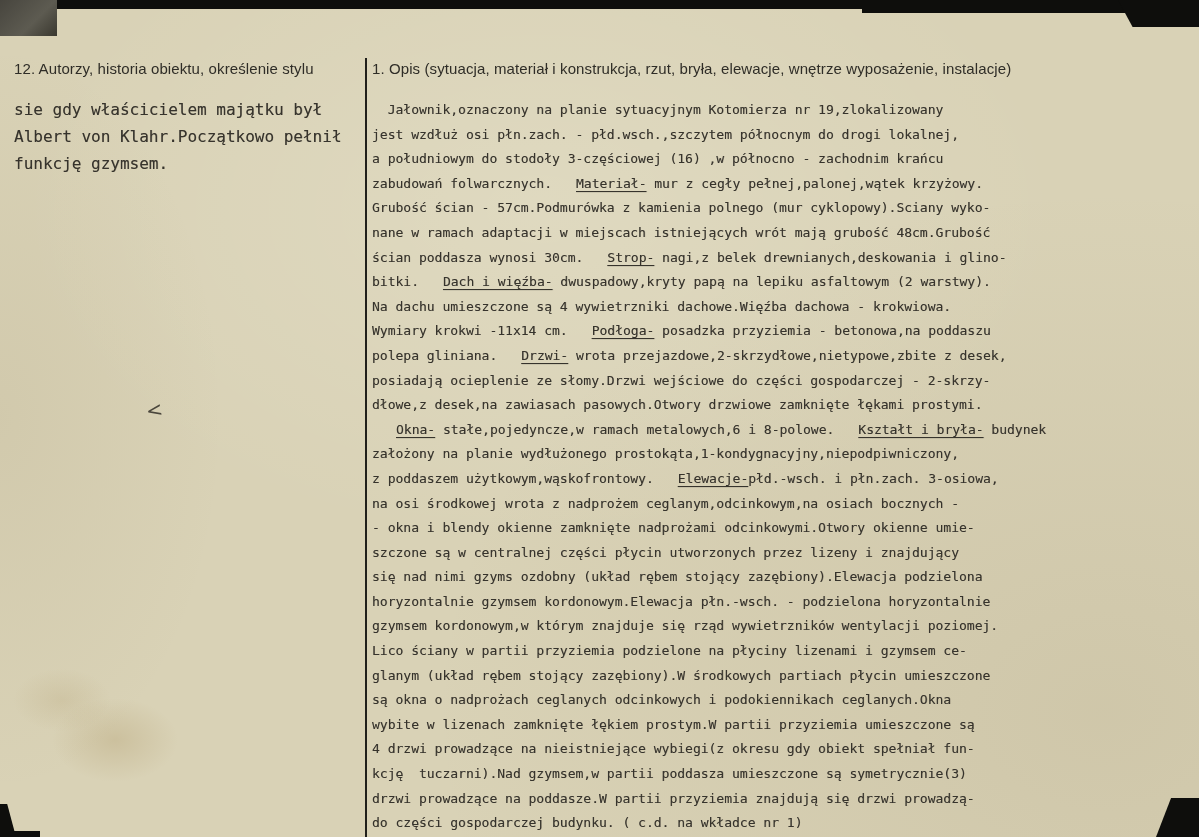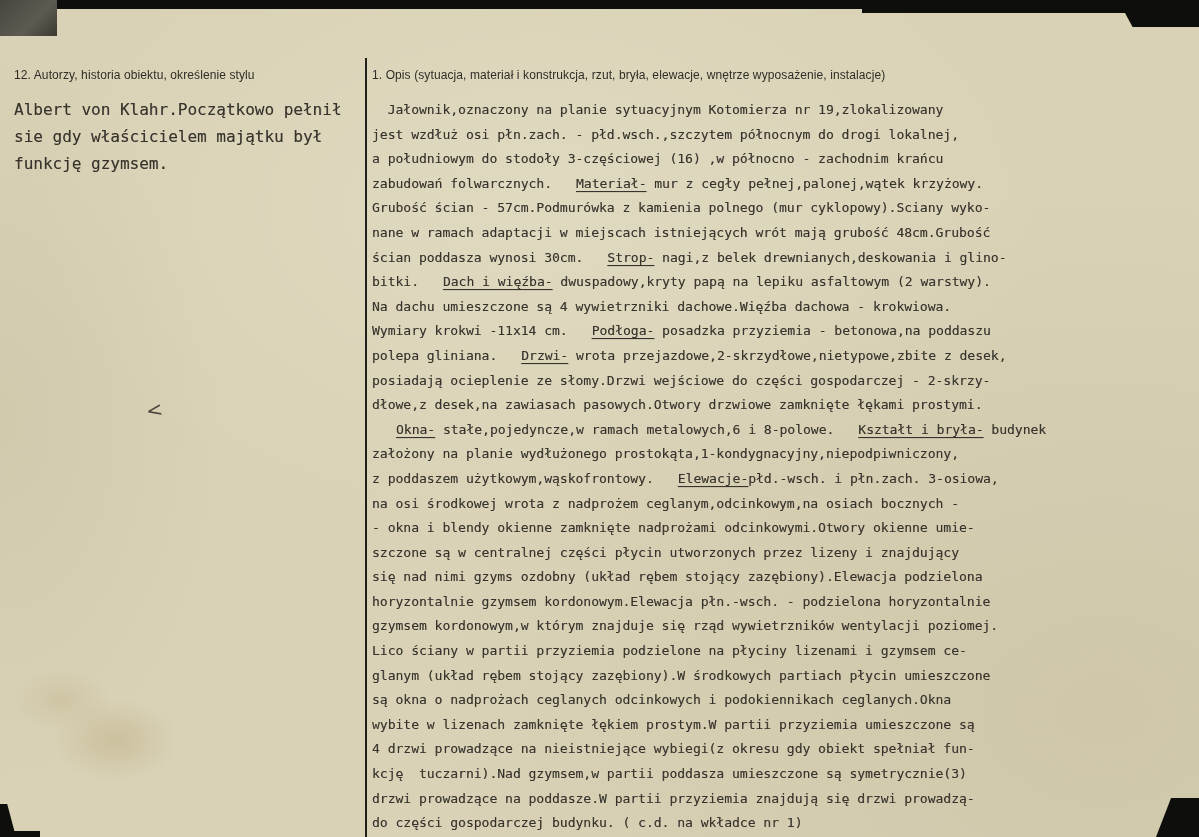--- a/index.html
+++ b/index.html
@@ -18,23 +18,23 @@
   .edge{position:absolute;background:#0e0e0c;}
   .edge-top{left:0;top:0;width:1199px;height:9px;}
   .edge-top-right-thick{left:862px;top:0;width:337px;height:13px;}
   .corner-tl{left:0;top:0;width:57px;height:36px;background:linear-gradient(135deg,#47453e,#5d5b51 60%,#3a382f);}
   .corner-tr{left:1118px;top:0;width:81px;height:27px;background:#0e0e0c;clip-path:polygon(0 0,100% 0,100% 100%,18% 100%);}
   .corner-bl{left:0;top:804px;width:16px;height:33px;background:#0e0e0c;clip-path:polygon(0 0,45% 0,100% 100%,0 100%);}
   .corner-bl2{left:0;top:831px;width:40px;height:6px;background:#0e0e0c;}
   .corner-br{left:1156px;top:798px;width:43px;height:39px;background:#0e0e0c;clip-path:polygon(35% 0,100% 0,100% 100%,0 100%);}
   .divider{position:absolute;left:365px;top:58px;width:2px;height:779px;background:#21201b;}
   .form-header{
-    position:absolute;top:68px;
+    position:absolute;top:60px;
     font-family:"Liberation Sans", sans-serif;
-    font-size:12px;letter-spacing:.1px;color:#2f2d27;white-space:pre;
+    font-size:15px;letter-spacing:.1px;color:#2f2d27;white-space:pre;
   }
   #hdr-left{left:14px;}
   #hdr-right{left:372px;}
   .tlines{position:absolute;white-space:pre;}
   #left-lines{left:14px;top:96px;width:348px;font-size:16px;line-height:27px;}
   #right-lines{left:372px;top:98px;width:820px;font-size:13px;line-height:24.6px;}
   .tline{white-space:pre;text-shadow:0.3px 0.3px 0 rgba(54,51,44,.38);}
   .u{text-decoration:underline;text-underline-offset:3px;text-decoration-thickness:1.4px;margin-left:24px;}
   .stray{position:absolute;left:146px;top:398px;font-size:20px;color:#4a463c;transform:rotate(-10deg);
     font-family:"DejaVu Sans", sans-serif;}
@@ -51,19 +51,19 @@
   <div class="edge corner-bl"></div>
   <div class="edge corner-bl2"></div>
   <div class="edge corner-br"></div>
 
   <div class="divider"></div>
 
   <div class="form-header" id="hdr-left">12. Autorzy, historia obiektu, określenie stylu</div>
 
   <div class="form-header" id="hdr-right">1. Opis (sytuacja, materiał i konstrukcja, rzut, bryła, elewacje, wnętrze wyposażenie, instalacje)</div>
 
-  <div class="tlines" id="left-lines"><div class="tline"><span>Albert von Klahr.Początkowo pełnił</span></div><div class="tline"><span>sie gdy właścicielem majątku był</span></div><div class="tline"><span>funkcję gzymsem.</span></div></div>
+  <div class="tlines" id="left-lines"><div class="tline"><span>sie gdy właścicielem majątku był</span></div><div class="tline"><span>Albert von Klahr.Początkowo pełnił</span></div><div class="tline"><span>funkcję gzymsem.</span></div></div>
 
   <div class="tlines" id="right-lines"><div class="tline"><span>  Jałownik,oznaczony na planie sytuacyjnym Kotomierza nr 19,zlokalizowany</span></div><div class="tline"><span>jest wzdłuż osi płn.zach. - płd.wsch.,szczytem północnym do drogi lokalnej,</span></div><div class="tline"><span>a południowym do stodoły 3-częściowej (16) ,w północno - zachodnim krańcu</span></div><div class="tline"><span>zabudowań folwarcznych.</span><span class="u">Materiał-</span><span> mur z cegły pełnej,palonej,wątek krzyżowy.</span></div><div class="tline"><span>Grubość ścian - 57cm.Podmurówka z kamienia polnego (mur cyklopowy).Sciany wyko-</span></div><div class="tline"><span>nane w ramach adaptacji w miejscach istniejących wrót mają grubość 48cm.Grubość</span></div><div class="tline"><span>ścian poddasza wynosi 30cm.</span><span class="u">Strop-</span><span> nagi,z belek drewnianych,deskowania i glino-</span></div><div class="tline"><span>bitki.</span><span class="u">Dach i więźba-</span><span> dwuspadowy,kryty papą na lepiku asfaltowym (2 warstwy).</span></div><div class="tline"><span>Na dachu umieszczone są 4 wywietrzniki dachowe.Więźba dachowa - krokwiowa.</span></div><div class="tline"><span>Wymiary krokwi -11x14 cm.</span><span class="u">Podłoga-</span><span> posadzka przyziemia - betonowa,na poddaszu</span></div><div class="tline"><span>polepa gliniana.</span><span class="u">Drzwi-</span><span> wrota przejazdowe,2-skrzydłowe,nietypowe,zbite z desek,</span></div><div class="tline"><span>posiadają ocieplenie ze słomy.Drzwi wejściowe do części gospodarczej - 2-skrzy-</span></div><div class="tline"><span>dłowe,z desek,na zawiasach pasowych.Otwory drzwiowe zamknięte łękami prostymi.</span></div><div class="tline"><span class="u">Okna-</span><span> stałe,pojedyncze,w ramach metalowych,6 i 8-polowe.</span><span class="u">Kształt i bryła-</span><span> budynek</span></div><div class="tline"><span>założony na planie wydłużonego prostokąta,1-kondygnacyjny,niepodpiwniczony,</span></div><div class="tline"><span>z poddaszem użytkowym,wąskofrontowy.</span><span class="u">Elewacje-</span><span>płd.-wsch. i płn.zach. 3-osiowa,</span></div><div class="tline"><span>na osi środkowej wrota z nadprożem ceglanym,odcinkowym,na osiach bocznych -</span></div><div class="tline"><span>- okna i blendy okienne zamknięte nadprożami odcinkowymi.Otwory okienne umie-</span></div><div class="tline"><span>szczone są w centralnej części płycin utworzonych przez lizeny i znajdujący</span></div><div class="tline"><span>się nad nimi gzyms ozdobny (układ rębem stojący zazębiony).Elewacja podzielona</span></div><div class="tline"><span>horyzontalnie gzymsem kordonowym.Elewacja płn.-wsch. - podzielona horyzontalnie</span></div><div class="tline"><span>gzymsem kordonowym,w którym znajduje się rząd wywietrzników wentylacji poziomej.</span></div><div class="tline"><span>Lico ściany w partii przyziemia podzielone na płyciny lizenami i gzymsem ce-</span></div><div class="tline"><span>glanym (układ rębem stojący zazębiony).W środkowych partiach płycin umieszczone</span></div><div class="tline"><span>są okna o nadprożach ceglanych odcinkowych i podokiennikach ceglanych.Okna</span></div><div class="tline"><span>wybite w lizenach zamknięte łękiem prostym.W partii przyziemia umieszczone są</span></div><div class="tline"><span>4 drzwi prowadzące na nieistniejące wybiegi(z okresu gdy obiekt spełniał fun-</span></div><div class="tline"><span>kcję  tuczarni).Nad gzymsem,w partii poddasza umieszczone są symetrycznie(3)</span></div><div class="tline"><span>drzwi prowadzące na poddasze.W partii przyziemia znajdują się drzwi prowadzą-</span></div><div class="tline"><span>do części gospodarczej budynku. ( c.d. na wkładce nr 1)</span></div></div>
 
   <div class="stray">&lt;</div>
 
 </div>
 
 </body></html>

